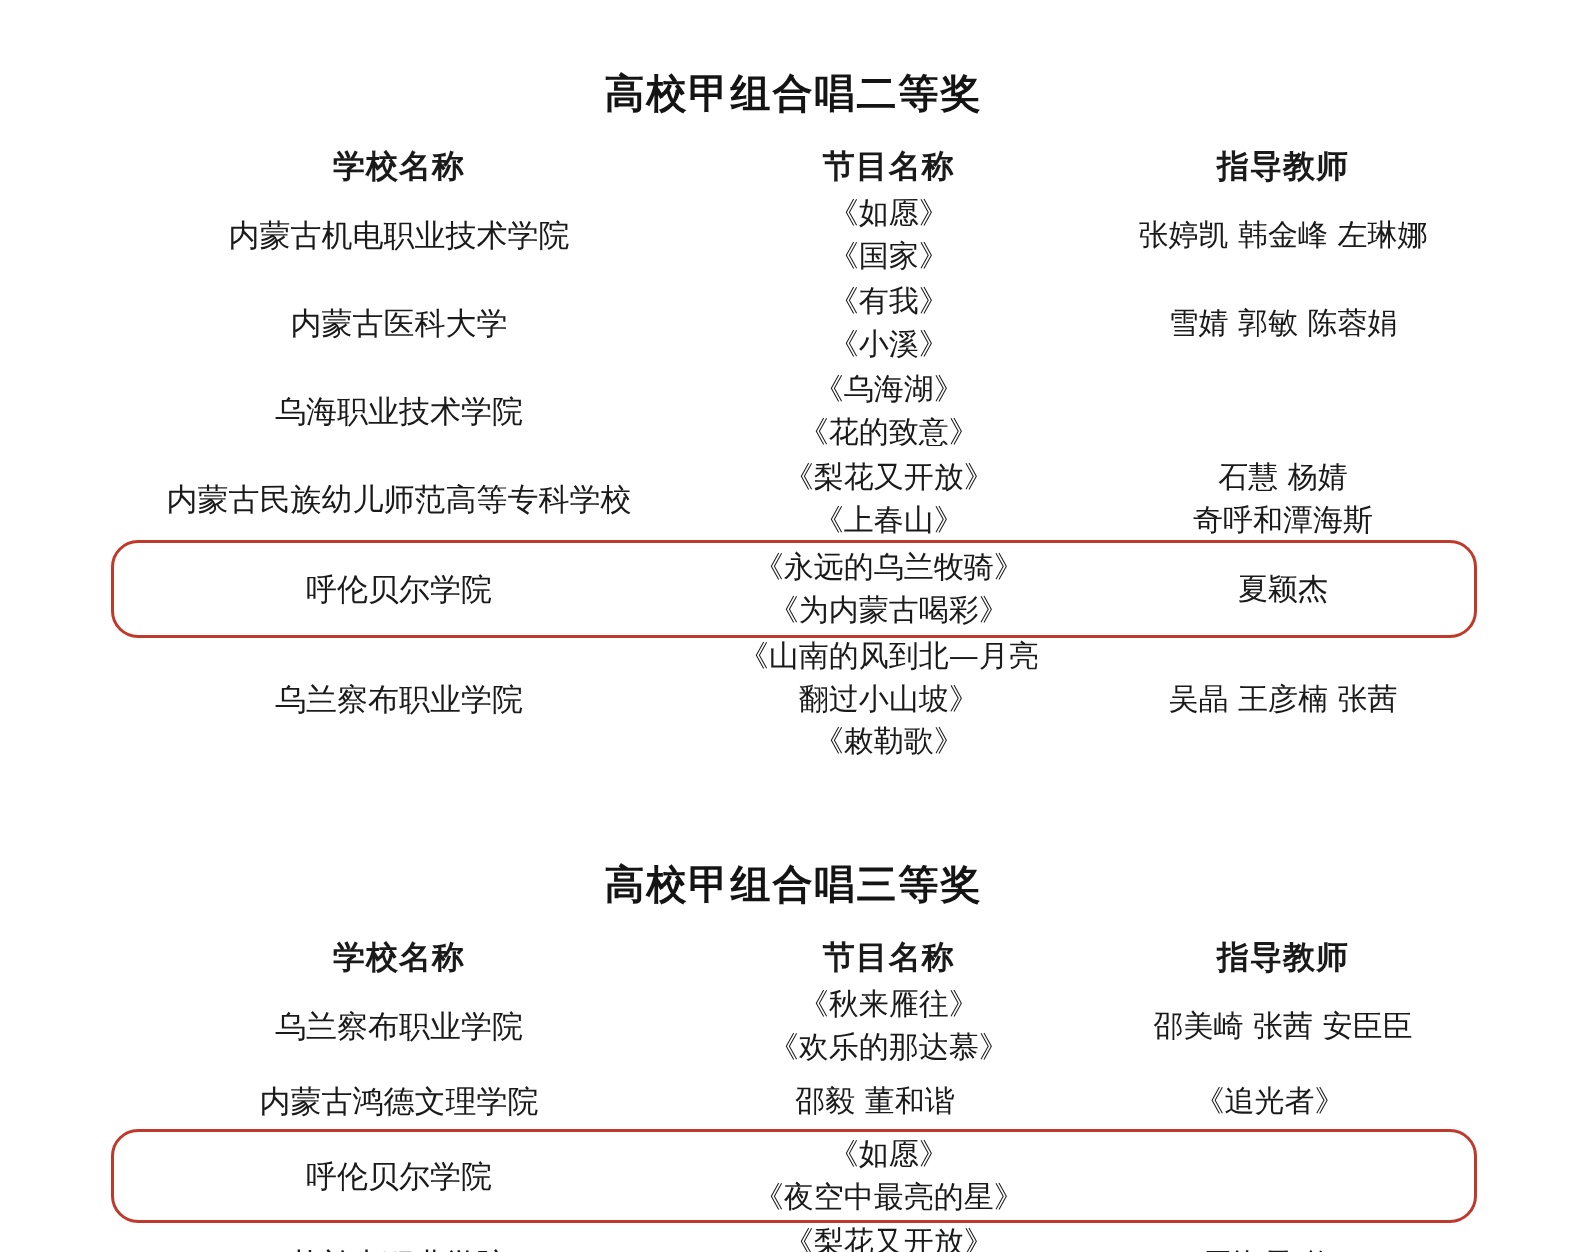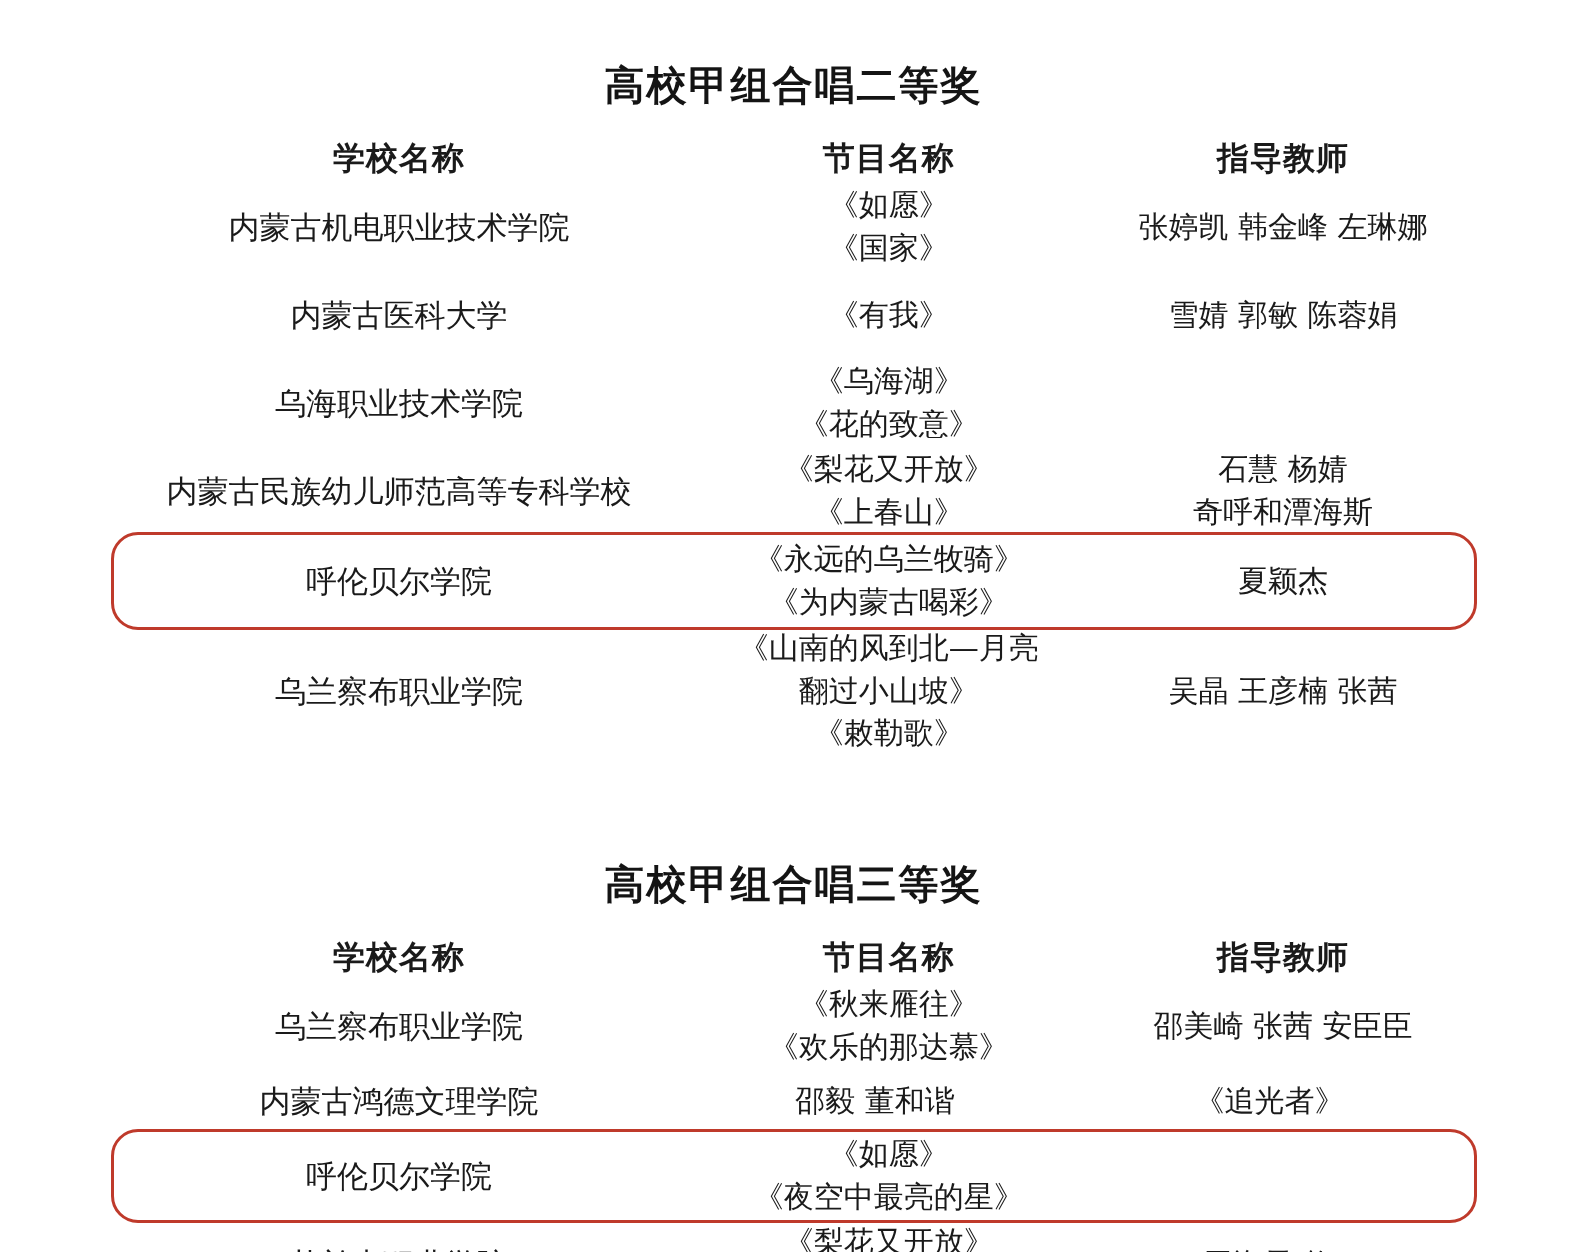--- a/index.html
+++ b/index.html
@@ -13,35 +13,35 @@
     font-family: "DejaVu Serif", "Liberation Serif", serif;
     color: #1a1a1a;
     position: relative;
     overflow: hidden;
   }
   .page {
     width: 1587px;
     height: 1252px;
     position: relative;
     box-sizing: border-box;
-    padding: 0;
+    padding: 8px;
   }
   .section {
     position: relative;
   }
   .section-title {
     text-align: center;
     font-size: 40px;
     font-weight: 700;
     letter-spacing: 2px;
     color: #141414;
   }
   .table {
     width: 1360px;
-    margin: 16px auto;
+    margin: 8px auto;
     position: relative;
   }
   .row {
     display: flex;
     align-items: center;
     width: 100%;
     position: relative;
   }
   .row.header-row {
     font-weight: 700;
@@ -109,20 +109,21 @@
           <span class="cell-line">张婷凯 韩金峰 左琳娜</span>
         </div>
       </div>
 
       <div class="row" style="height:88px;">
         <div class="col col-school">
           <span class="cell-line">内蒙古医科大学</span>
         </div>
         <div class="col col-program">
           <span class="cell-line">《有我》</span>
+          <span class="cell-line">《小溪》</span>
         </div>
         <div class="col col-teacher">
           <span class="cell-line">雪婧 郭敏 陈蓉娟</span>
         </div>
       </div>
 
       <div class="row" style="height:88px;">
         <div class="col col-school">
           <span class="cell-line">乌海职业技术学院</span>
         </div>

